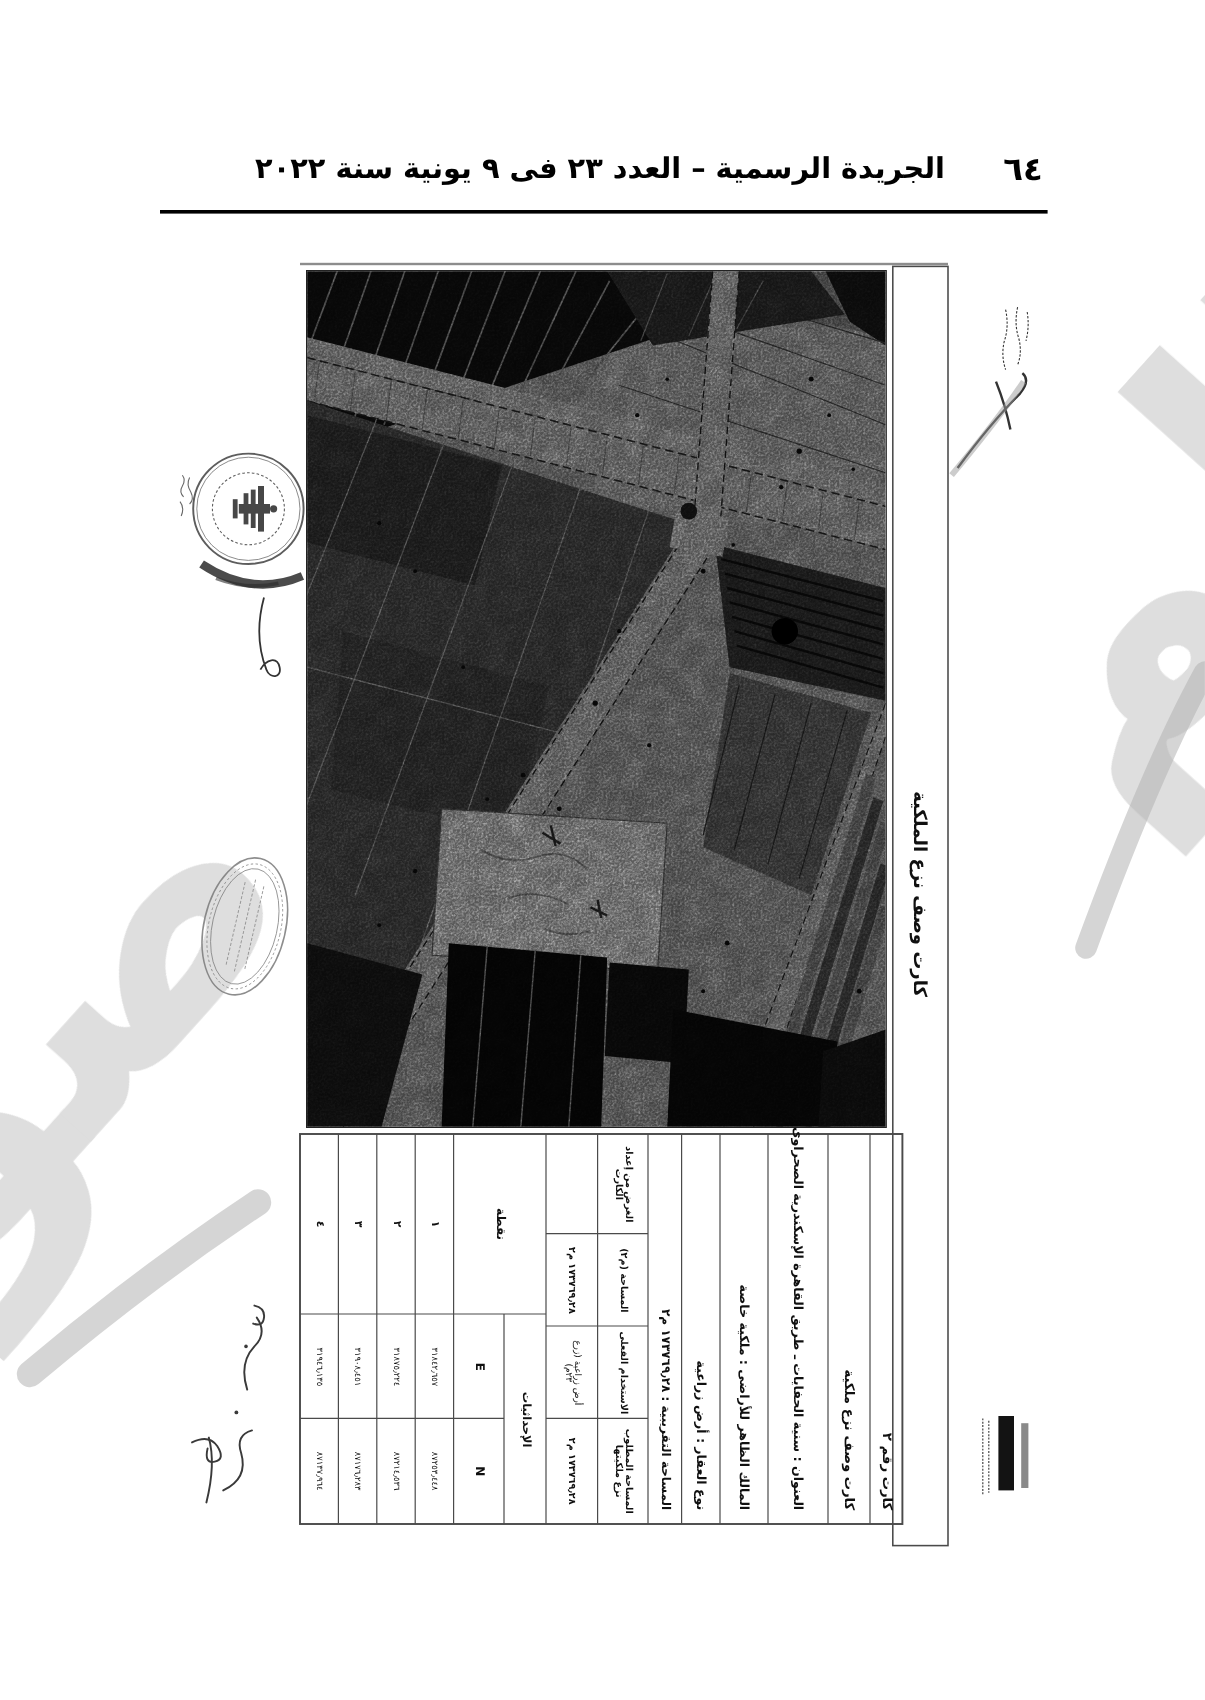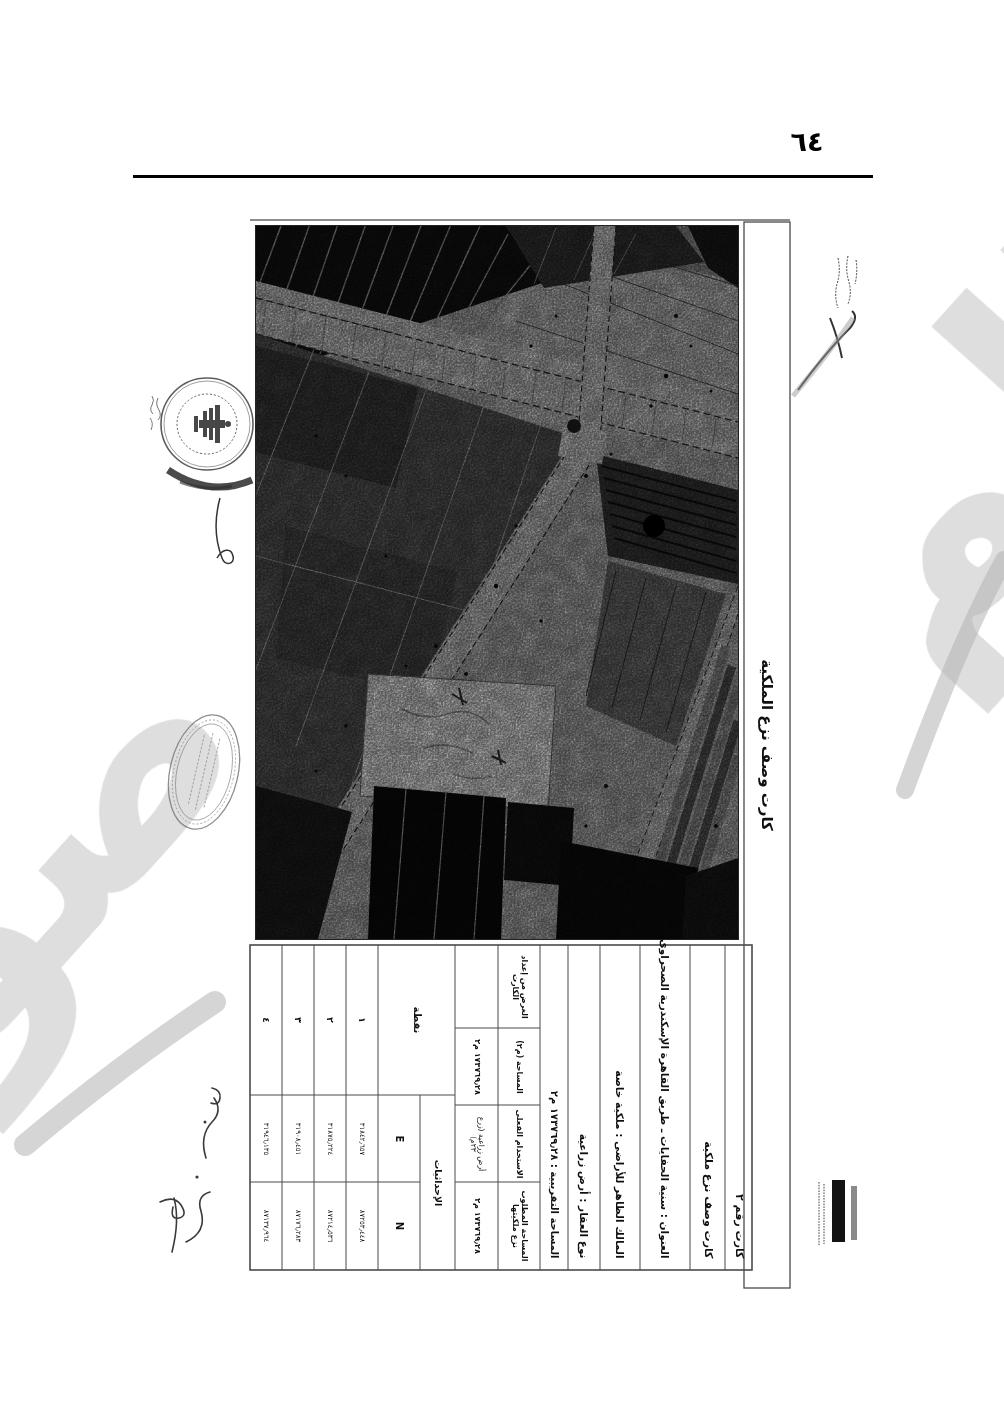--- a/index.html
+++ b/index.html
@@ -26,21 +26,22 @@
     <g opacity="0.38" fill="#a7a7a7" font-family="DejaVu Sans, sans-serif" font-weight="bold">
       <text x="920" y="680" font-size="300" transform="rotate(-48 920 680)">الم</text>
       <text x="-40" y="1080" font-size="280" transform="rotate(-48 -40 1080)">صو</text>
     </g>
     <g stroke="#b3b3b3" fill="none" opacity="0.55" stroke-linecap="round">
       <path d="M25,1145 Q120,1065 215,1002" stroke-width="22"></path>
       <path d="M905,790 Q960,640 1004,560" stroke-width="18"></path>
     </g>
   </svg>
 
-  <div class="abs hdr-title" style="left:772px;top:126px;width:70px;height:42px;font-size:27px;text-align:center;">٦٤</div>
+  <div class="abs hdr-title" style="left:200px;top:126px;width:600px;height:42px;font-size:24px;text-align:center;direction:rtl;">الجريدة الرسمية – العدد ٢٣ فى ٩ يونية سنة ٢٠٢٢</div>
+  <div class="abs hdr-title" style="left:836px;top:126px;width:70px;height:42px;font-size:27px;text-align:left;">٦٤</div>
   <div class="abs" style="left:133px;top:175px;width:740px;height:3px;background:#000;"></div>
 
   <div class="abs" style="left:250px;top:219px;width:540px;height:2px;background:#8d8d8d;"></div>
 
   <div class="abs" style="left:255px;top:225px;width:482px;height:713px;border:1px solid #222;background:#b2b2b2;">
     <svg width="482" height="713" viewBox="0 0 482 713">
       <defs>
         <clipPath id="ph">
             <rect x="0" y="0" width="482" height="713"></rect>
           </clipPath>

